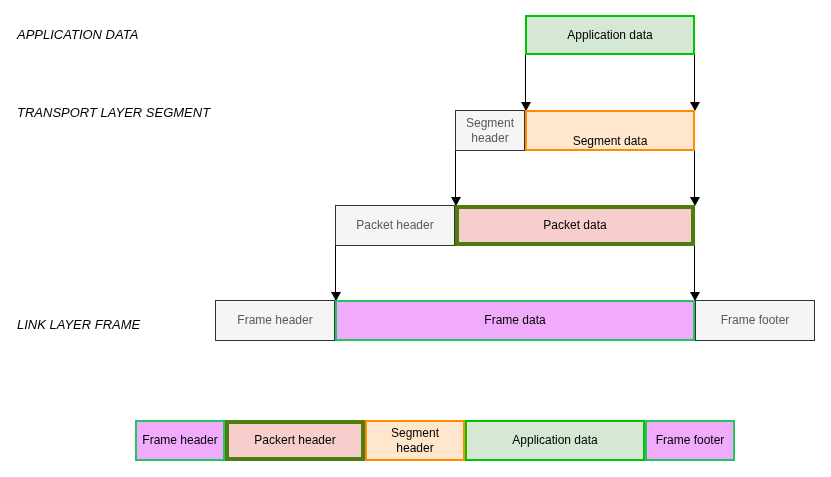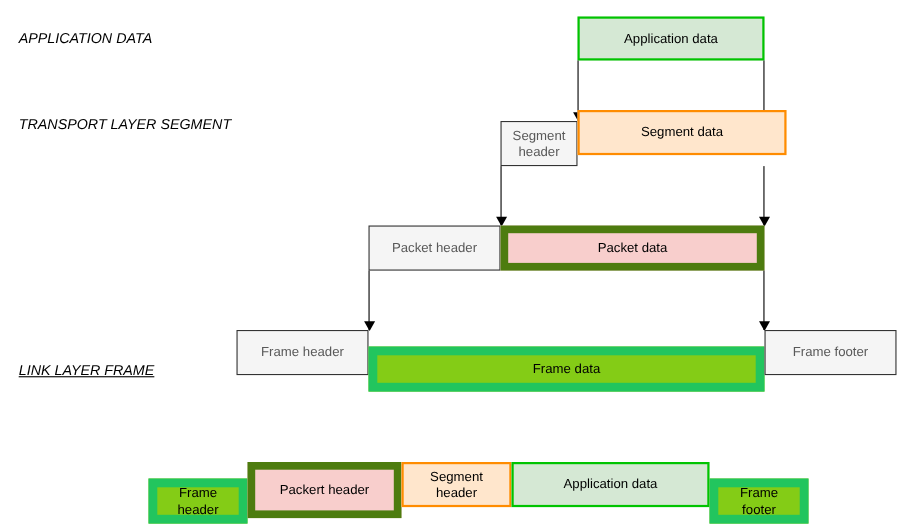--- a/index.html
+++ b/index.html
@@ -10,46 +10,46 @@
   .row-label{
     position:absolute;left:17px;font-style:italic;font-size:13px;line-height:14px;
     color:#000000;white-space:nowrap;
   }
   .box{
     position:absolute;box-sizing:border-box;display:flex;align-items:center;justify-content:center;
     text-align:center;font-size:12px;line-height:15px;color:#000000;padding:0 4px;
   }
   .box.green {background:#d5e8d4;border:2px solid #00c400;}
   .box.orange{background:#ffe6cc;border:2px solid #ff8c00;}
-  .box.red   {background:#f8cecc;border:7px solid #4d7c0f;}
-  .box.blue  {background:#84cc16;border:8px solid #22c55e;margin-top:15px;}
+  .box.red   {background:#f8cecc;border:4px solid #4d7c0f;}
+  .box.blue  {background:#f0abfc;border:2px solid #22c55e;}
   .box.gray  {background:#f5f5f5;border:1px solid #333333;color:#595959;}
   .arrow{position:absolute;width:0;border-left:1px solid #000000;}
   .arrow::after{
     content:"";position:absolute;bottom:-1px;left:-5px;width:0;height:0;
     border-left:5px solid transparent;border-right:5px solid transparent;border-top:9px solid #000000;
   }
   
-  #lbl-app   {top:28px;}  #lbl-seg{top:106px;}  #lbl-pkt{top:219px;}  #lbl-frm{top:330px;text-decoration:underline;}
+  #lbl-app   {top:28px;}  #lbl-seg{top:106px;}  #lbl-pkt{top:219px;}  #lbl-frm{top:318px;}
   #b-appdata {left:525px;top:15px;width:170px;height:40px;}
   #b-seghdr  {left:455px;top:110px;width:70px;height:41px;}
-  #b-segdata {left:525px;top:100px;width:190px;height:41px;}
+  #b-segdata {left:525px;top:110px;width:170px;height:41px;align-items:flex-end;}
   #b-pkthdr  {left:335px;top:205px;width:120px;height:41px;align-items:center;}
   #b-pktdata {left:455px;top:205px;width:240px;height:41px;}
   #b-frmhdr  {left:215px;top:300px;width:120px;height:41px;}
   #b-frmdata {left:335px;top:300px;width:360px;height:41px;}
   #b-frmftr  {left:695px;top:300px;width:120px;height:41px;}
   #a1{left:525px;top:55px;height:55px;}
   #a2{left:694px;top:55px;height:55px;}
   #a3{left:455px;top:151px;height:54px;}
   #a4{left:694px;top:151px;height:54px;}
   #a5{left:335px;top:246px;height:54px;}
   #a6{left:694px;top:246px;height:54px;}
   #c-frmhdr  {left:135px;top:420px;width:90px;height:41px;}
-  #c-pkthdr  {left:225px;top:420px;width:140px;height:51px;}
+  #c-pkthdr  {left:225px;top:420px;width:140px;height:41px;}
   #c-seghdr  {left:365px;top:420px;width:100px;height:41px;}
   #c-appdata {left:465px;top:420px;width:180px;height:41px;}
   #c-frmftr  {left:645px;top:420px;width:90px;height:41px;}
 </style>
 </head>
 <body>
 
 <div class="canvas">
 
   <div class="row-label" id="lbl-app">APPLICATION DATA</div>

